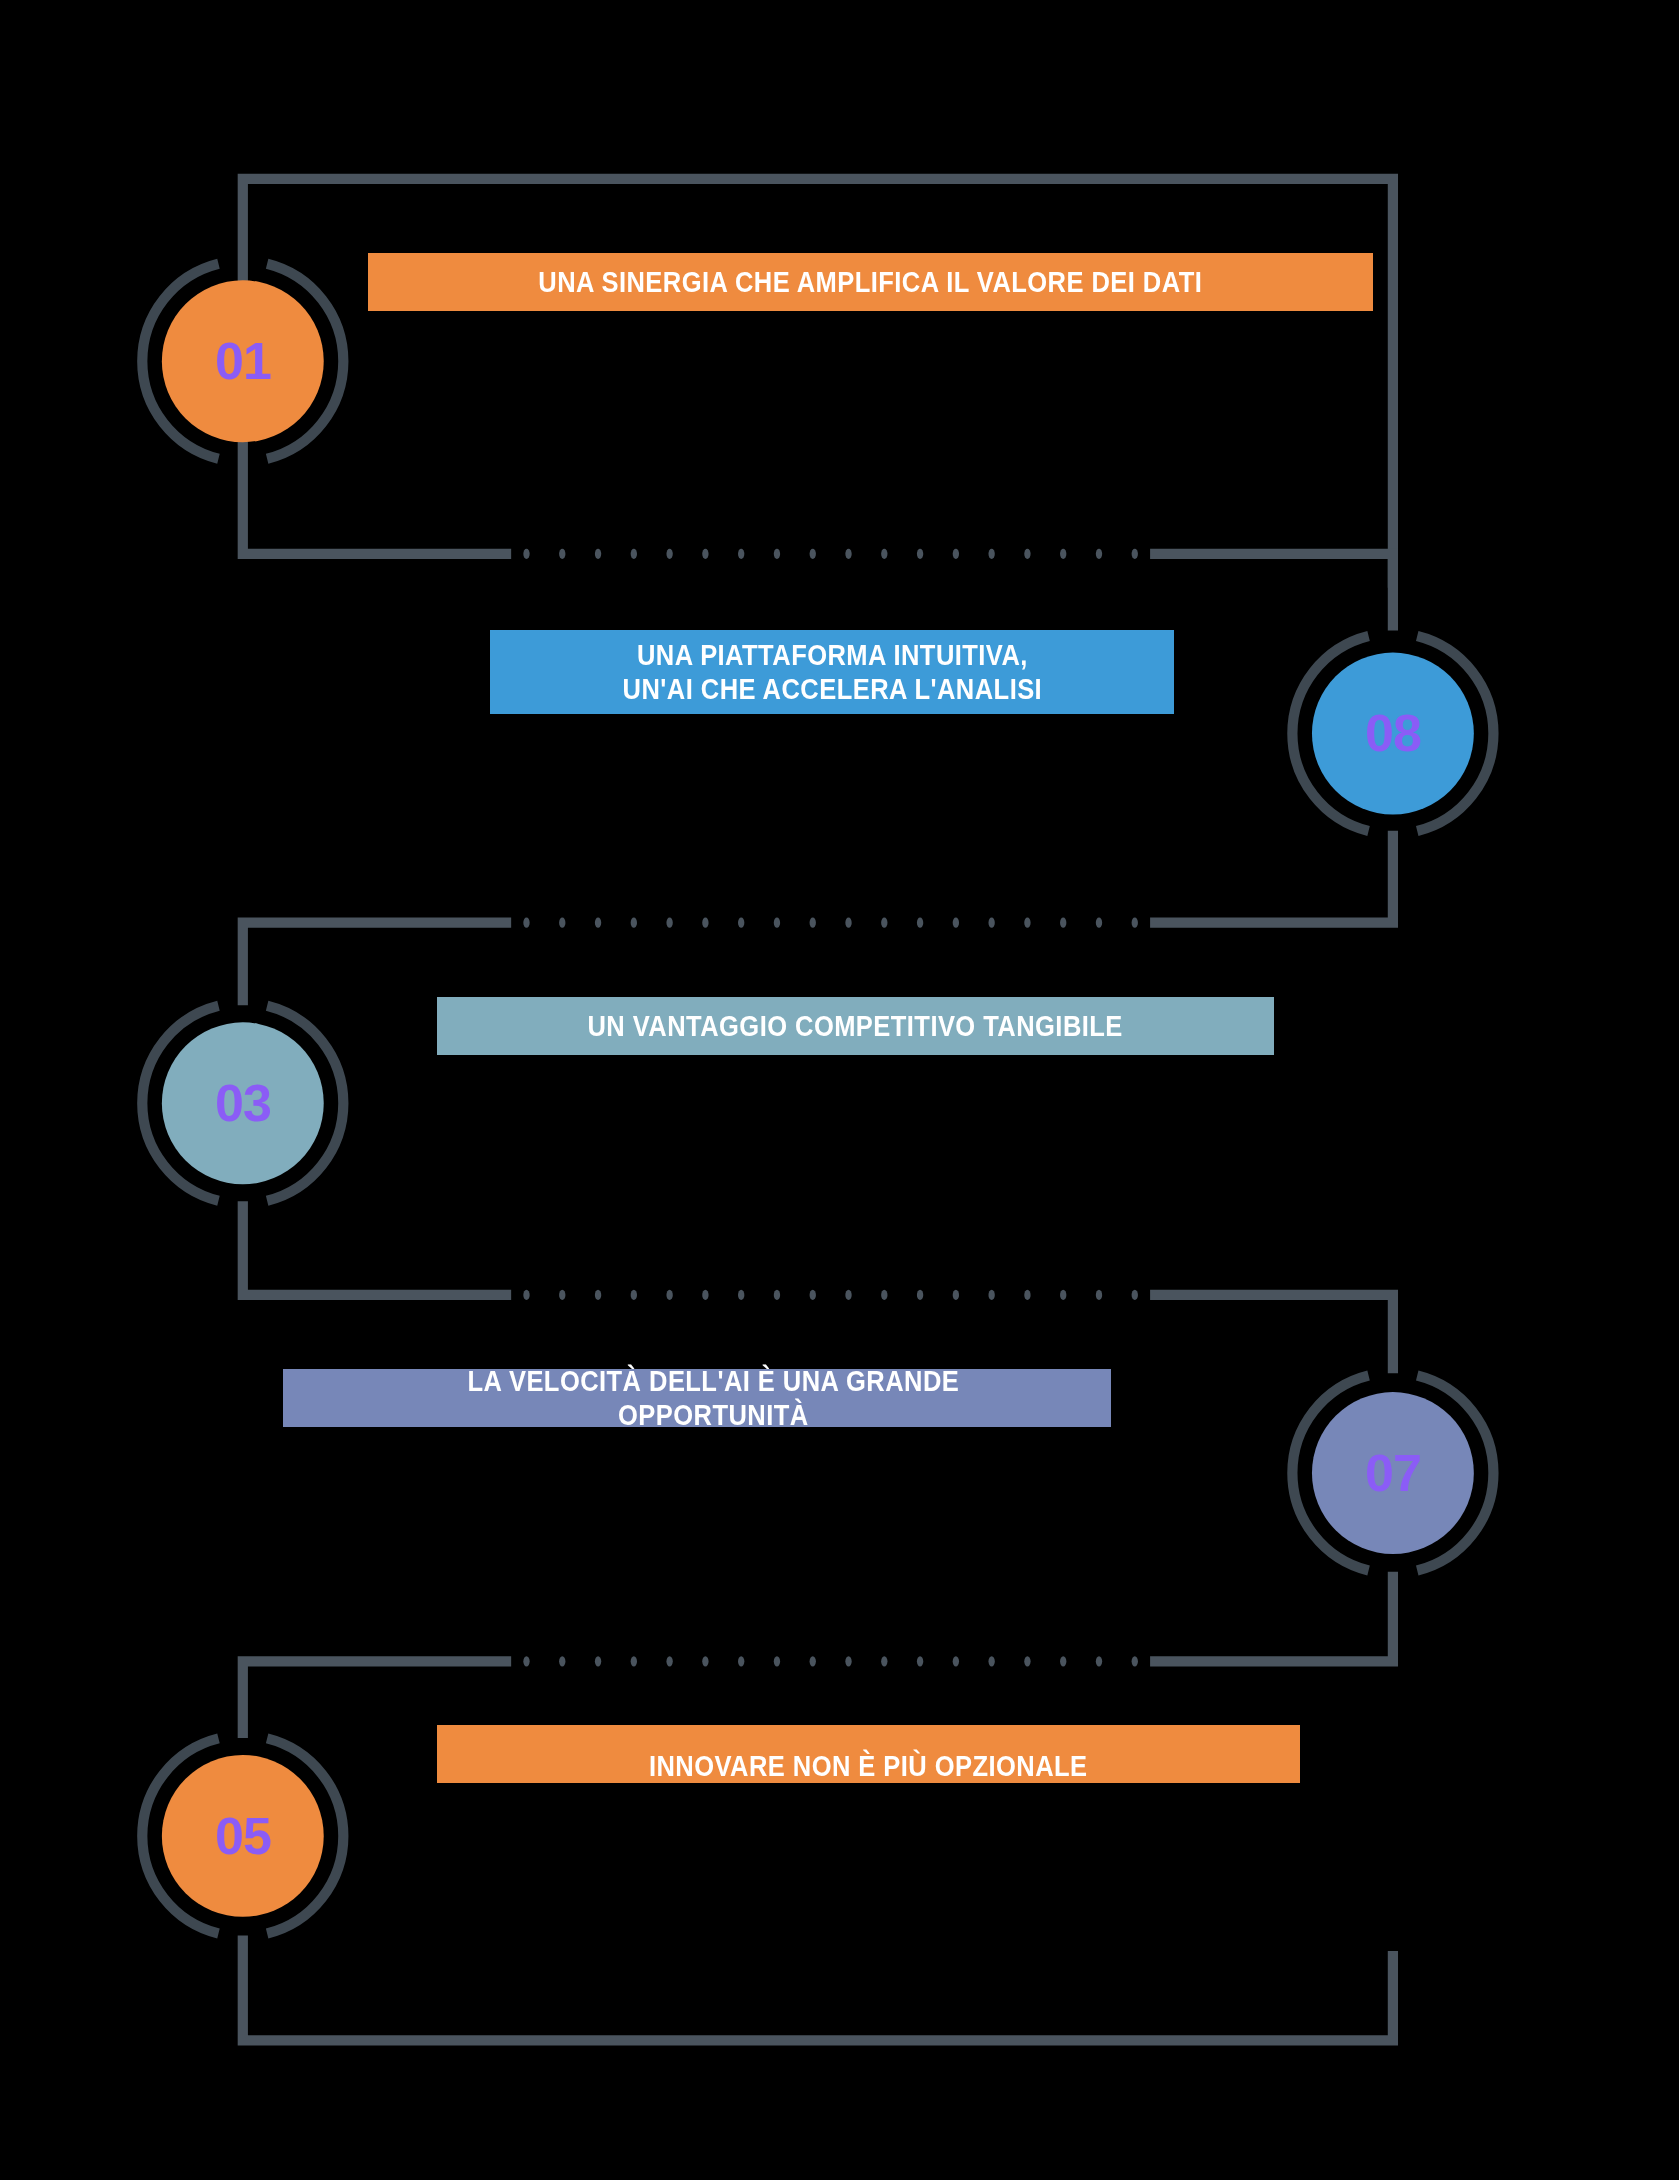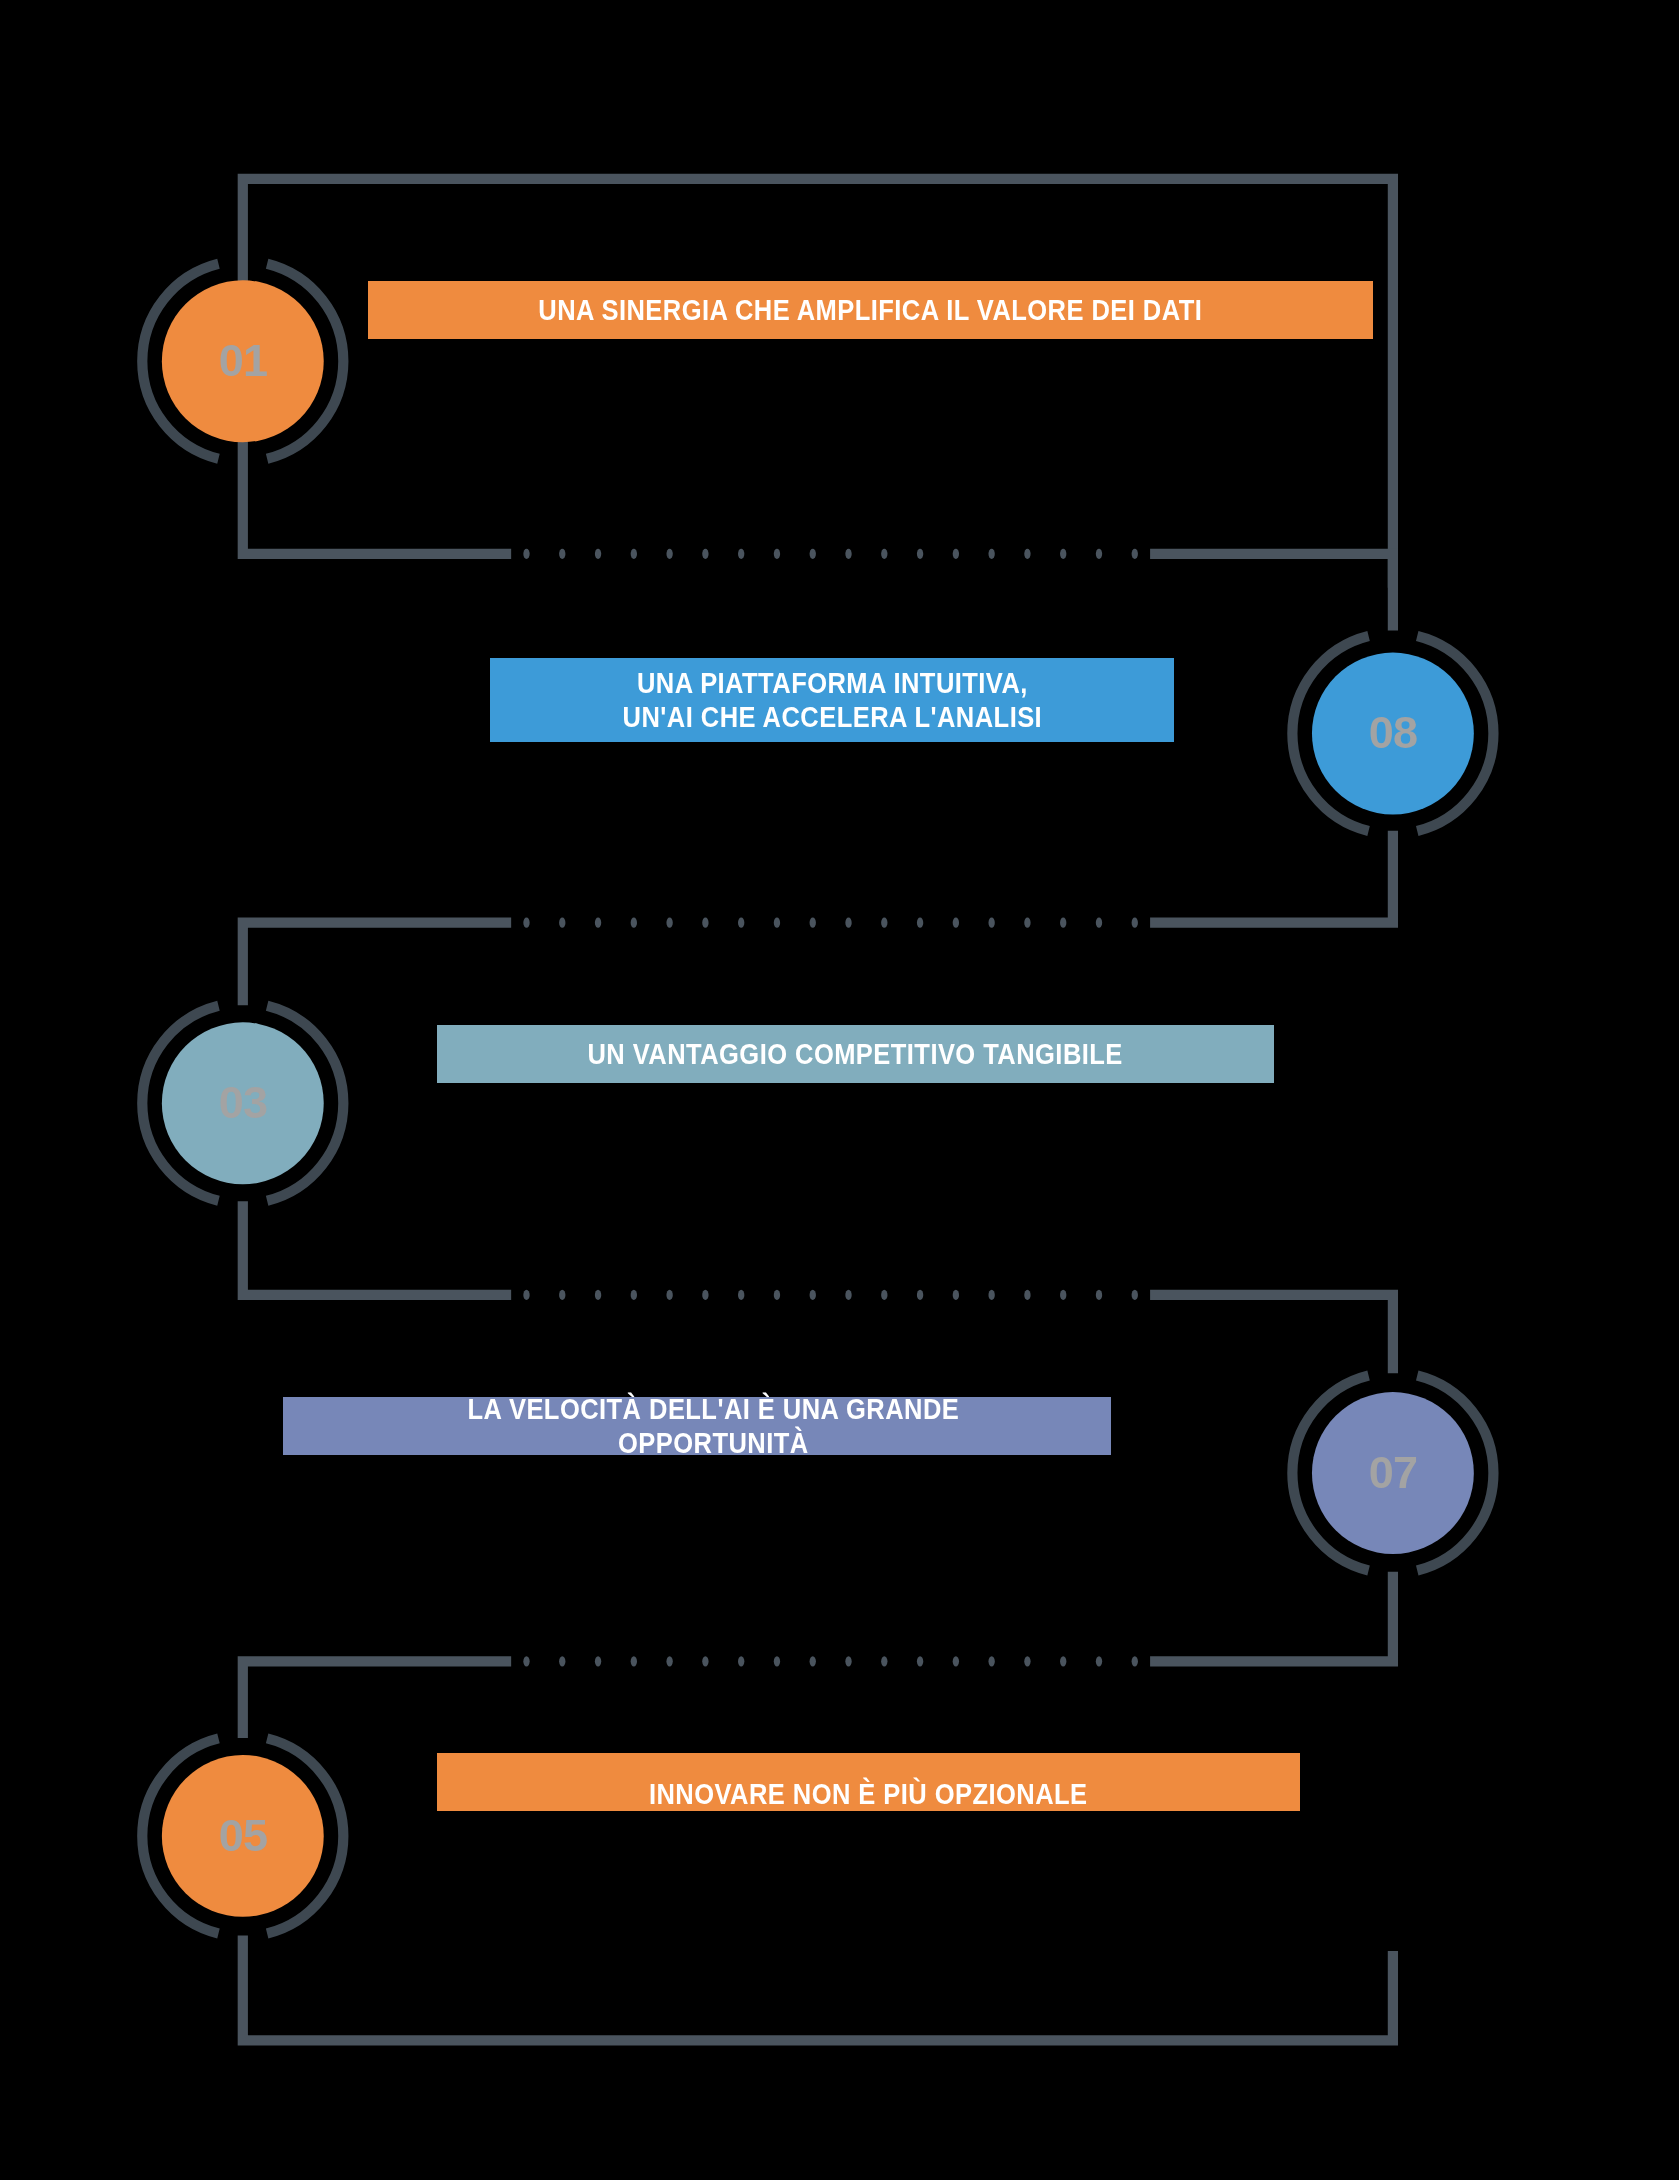--- a/index.html
+++ b/index.html
@@ -26,45 +26,44 @@
     width: 1680px;
     height: 2181px;
   }
   .banner {
     position: absolute;
     display: flex;
     align-items: center;
     justify-content: center;
     box-sizing: border-box;
     padding: 0 15.3px;
-    margin-top: 28px;
   }
   .banner-text {
     color: #ffffff;
     font-family: "Liberation Sans", sans-serif;
     font-weight: bold;
     font-size: 29px;
     letter-spacing: 0.5px;
     line-height: 1.18;
     text-align: center;
     white-space: pre-line;
     transform: scaleX(0.88);
     transform-origin: center center;
   }
   .node-num {
     position: absolute;
     display: flex;
     align-items: center;
     justify-content: center;
     width: 162px;
     height: 162px;
-    color: #a3a3a3;
+    color: #8b5cf6;
     font-family: "Liberation Sans", sans-serif;
     font-weight: bold;
-    font-size: 45px;
+    font-size: 52px;
     letter-spacing: -0.9px;
     pointer-events: none;
   }
 </style>
 </head>
 <body>
 
 <div id="infographic">
 
   <svg class="layer" viewBox="0 0 1972 2560">

